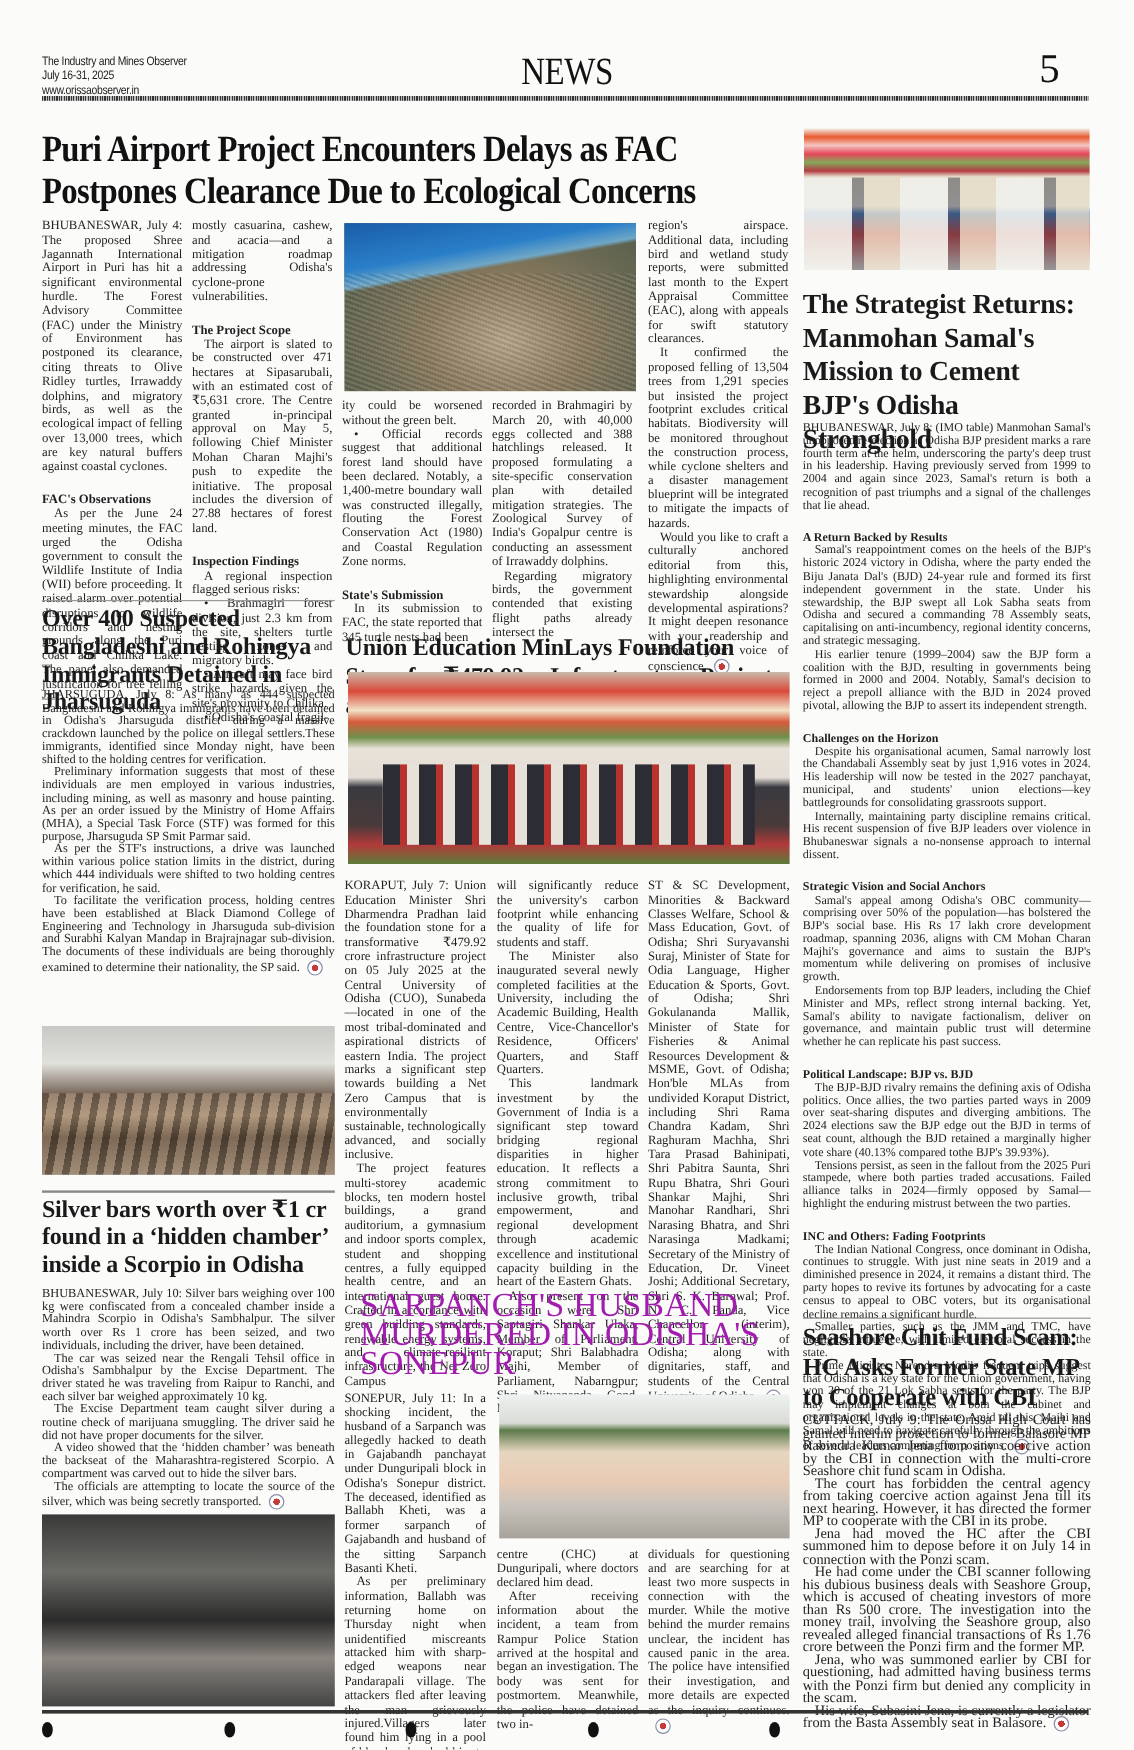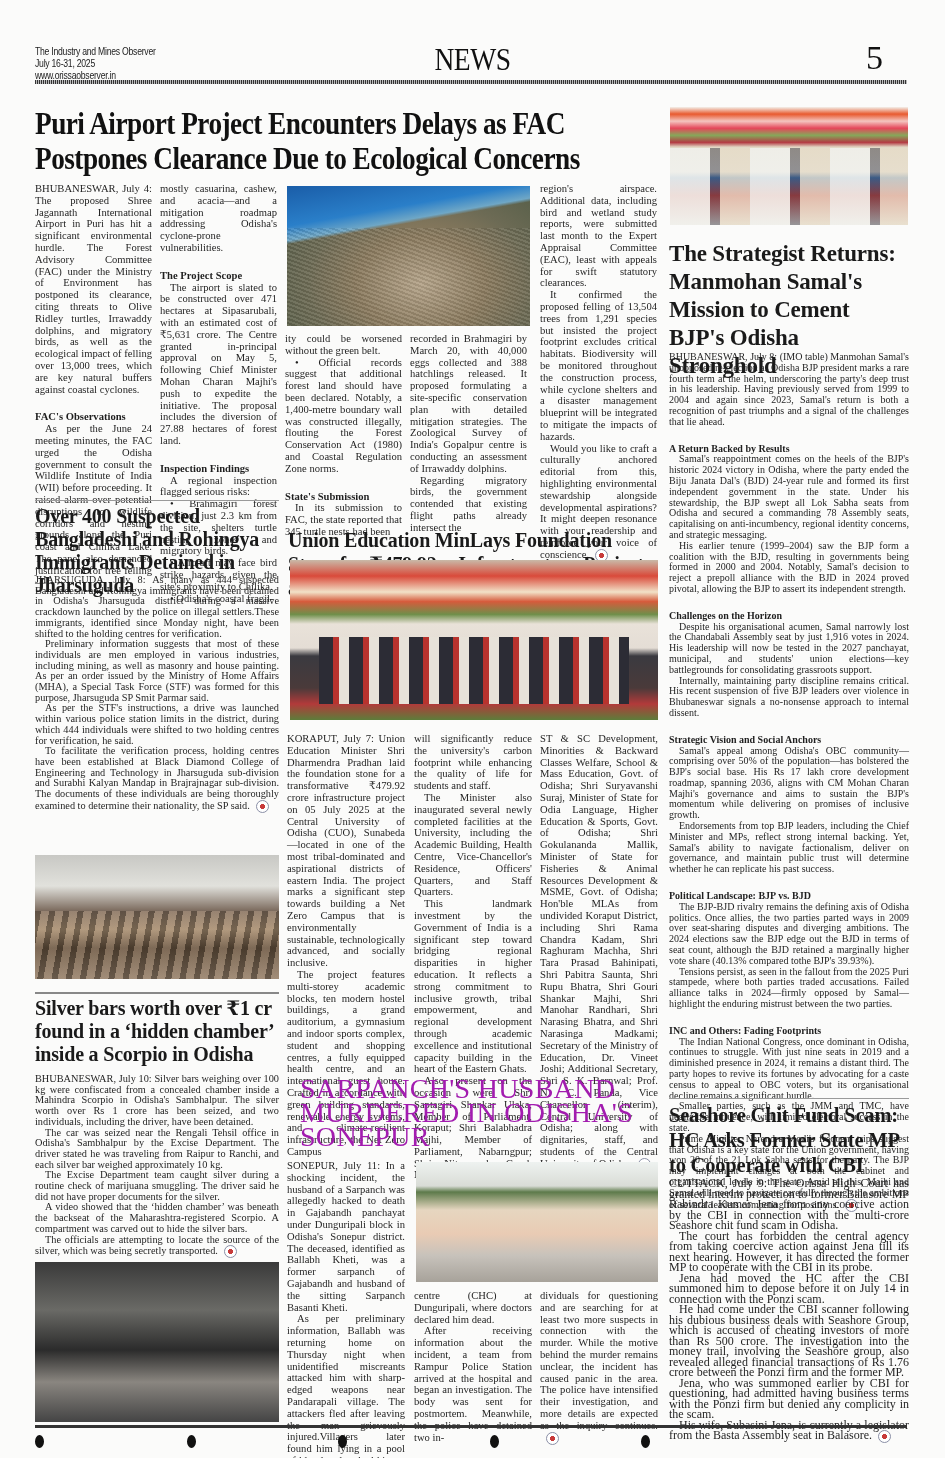--- a/index.html
+++ b/index.html
@@ -73,21 +73,21 @@
     <p class="nb">ity could be worsened without the green belt.</p>
     <p>• Official records suggest that additional forest land should have been declared. Notably, a 1,400-metre boundary wall was constructed illegally, flouting the Forest Conservation Act (1980) and Coastal Regulation Zone norms.</p>
     <p class="sub">State's Submission</p>
     <p>In its submission to FAC, the state reported that 345 turtle nests had been</p>
   </div>
 <div class="col body" style="left:410px;top:333px;width:117px">
     <p class="nb">recorded in Brahmagiri by March 20, with 40,000 eggs collected and 388 hatchlings released. It proposed formulating a site-specific conservation plan with detailed mitigation strategies. The Zoological Survey of India's Gopalpur centre is conducting an assessment of Irrawaddy dolphins.</p>
     <p>Regarding migratory birds, the government contended that existing flight paths already intersect the</p>
   </div>
 <div class="col body" style="left:540px;top:183px;width:117px">
-    <p class="nb">region's airspace. Additional data, including bird and wetland study reports, were submitted last month to the Expert Appraisal Committee (EAC), least with appeals for swift statutory clearances.</p>
+    <p class="nb">region's airspace. Additional data, including bird and wetland study reports, were submitted last month to the Expert Appraisal Committee (EAC), along with appeals for swift statutory clearances.</p>
     <p>It confirmed the proposed felling of 13,504 trees from 1,291 species but insisted the project footprint excludes critical habitats. Biodiversity will be monitored throughout the construction process, while cyclone shelters and a disaster management blueprint will be integrated to mitigate the impacts of hazards.</p>
     <p>Would you like to craft a culturally anchored editorial from this, highlighting environmental stewardship alongside developmental aspirations? It might deepen resonance with your readership and reinforce your voice of conscience.<span class="logo-mark"></span></p>
   </div>
 
 <div class="photo photo-politics" style="left:670px;top:107px;width:238px;height:118px"></div>
 <div class="col h-light" style="left:669px;top:240px;width:240px;font-size:23px;line-height:28px">The Strategist Returns: Manmohan Samal's Mission to Cement BJP's Odisha Stronghold</div>
 <div class="col body" style="left:669px;top:352px;width:240px;font-size:10px;line-height:10.8px">
     <p class="nb">BHUBANESWAR, July 8: (IMO table) Manmohan Samal's unopposed re-election as Odisha BJP president marks a rare fourth term at the helm, underscoring the party's deep trust in his leadership. Having previously served from 1999 to 2004 and again since 2023, Samal's return is both a recognition of past triumphs and a signal of the challenges that lie ahead.</p>
     <p class="sub">A Return Backed by Results</p>
     <p>Samal's reappointment comes on the heels of the BJP's historic 2024 victory in Odisha, where the party ended the Biju Janata Dal's (BJD) 24-year rule and formed its first independent government in the state. Under his stewardship, the BJP swept all Lok Sabha seats from Odisha and secured a commanding 78 Assembly seats, capitalising on anti-incumbency, regional identity concerns, and strategic messaging.</p>

